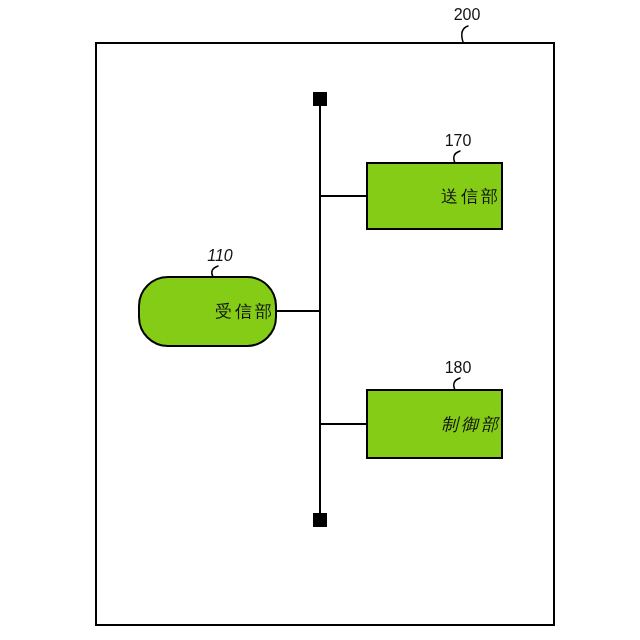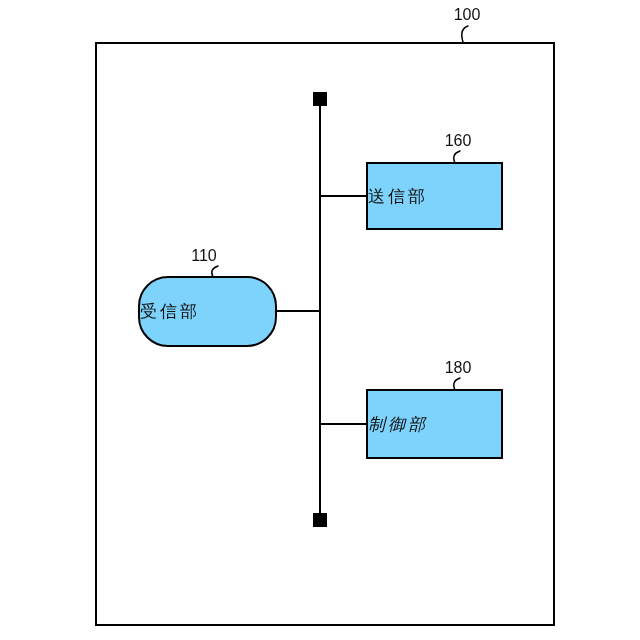--- a/index.html
+++ b/index.html
@@ -23,43 +23,43 @@
   .outer-box {
     position: absolute;
     left: 95px; top: 42px;
     width: 460px; height: 584px;
     border: 2px solid #000000;
     background: transparent;
   }
   .block {
     position: absolute;
     border: 2px solid #000000;
-    background: #7dd3fc;
+    background: #84cc16;
     display: flex;
     align-items: center;
-    justify-content: flex-start;
+    justify-content: flex-end;
   }
   .block-label {
     font-size: 17px;
     letter-spacing: 3px;
     color: #111111;
     white-space: nowrap;
   }
   .block-receiver    { left: 138px; top: 276px; width: 139px; height: 71px; border-radius: 30px; }
   .block-transmitter { left: 366px; top: 162px; width: 137px; height: 68px; }
   .block-controller  { left: 366px; top: 389px; width: 137px; height: 70px; font-style: italic; }
   .ref-label {
     position: absolute;
     font-size: 16px;
     color: #111111;
     width: 40px;
     text-align: center;
   }
   .ref-100 { left: 447px; top: 6px; }
-  .ref-110 { left: 184px; top: 247px; }
+  .ref-110 { left: 200px; top: 247px; font-style: italic; }
   .ref-120 { left: 438px; top: 132px; }
   .ref-130 { left: 438px; top: 359px; }
 </style>
 </head>
 <body>
 
 <div class="canvas">
 
   <svg class="lines" viewBox="0 0 640 640">
 
@@ -75,23 +75,23 @@
     <line x1="320" y1="424" x2="366" y2="424" stroke="#000000" stroke-width="1.8"></line>
 
     <path d="M468 26 q-9 3 -5 16" fill="none" stroke="#000000" stroke-width="1.5" stroke-linecap="round"></path>
     <path d="M218 266 q-9 3 -5 11" fill="none" stroke="#000000" stroke-width="1.5" stroke-linecap="round"></path>
     <path d="M460 151 q-9 3 -5 12" fill="none" stroke="#000000" stroke-width="1.5" stroke-linecap="round"></path>
     <path d="M460 378 q-9 3 -5 12" fill="none" stroke="#000000" stroke-width="1.5" stroke-linecap="round"></path>
   </svg>
 
   <div class="outer-box"></div>
 
-  <div class="ref-label ref-100">100</div>
+  <div class="ref-label ref-100">200</div>
   <div class="ref-label ref-110">110</div>
-  <div class="ref-label ref-120">160</div>
+  <div class="ref-label ref-120">170</div>
   <div class="ref-label ref-130">180</div>
 
   <div class="block block-receiver">
     <span class="block-label">受信部</span>
   </div>
   <div class="block block-transmitter">
     <span class="block-label">送信部</span>
   </div>
   <div class="block block-controller">
     <span class="block-label">制御部</span>

